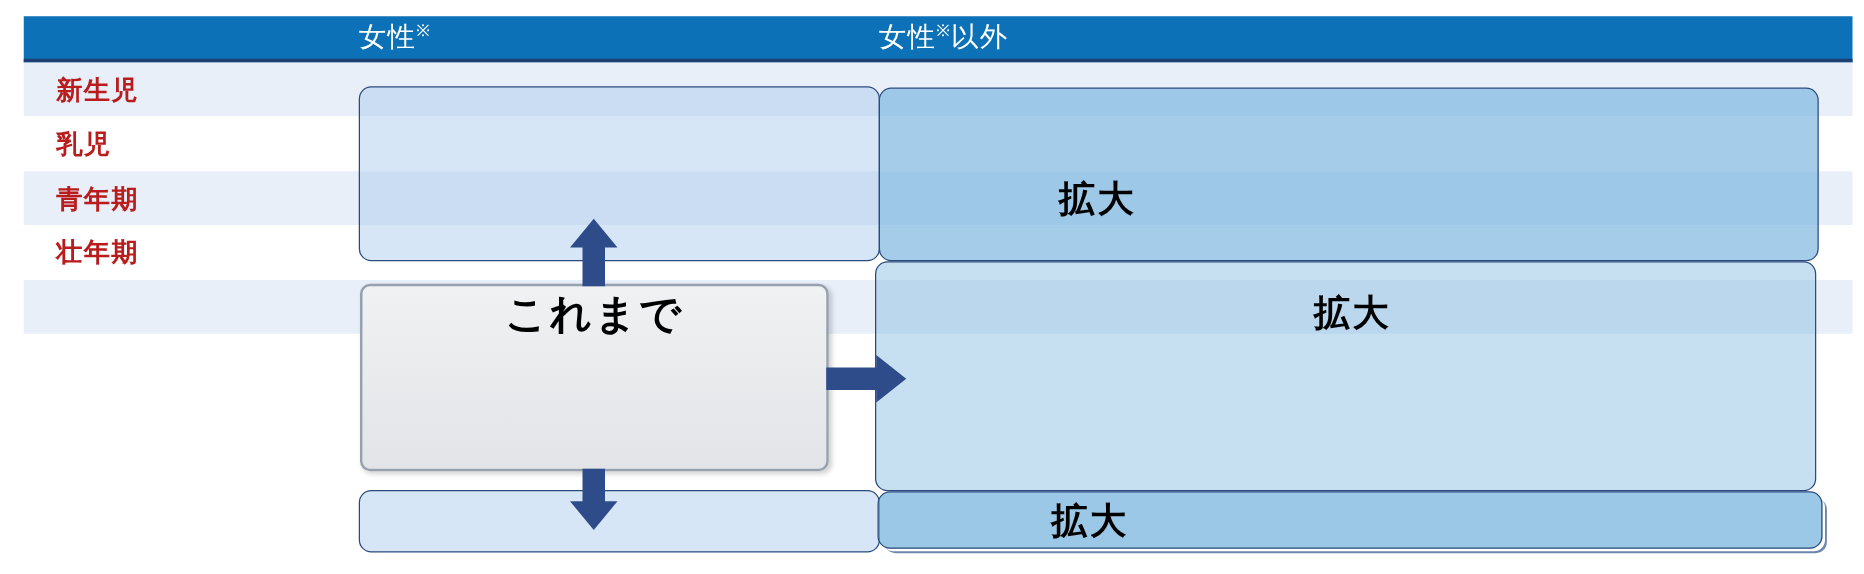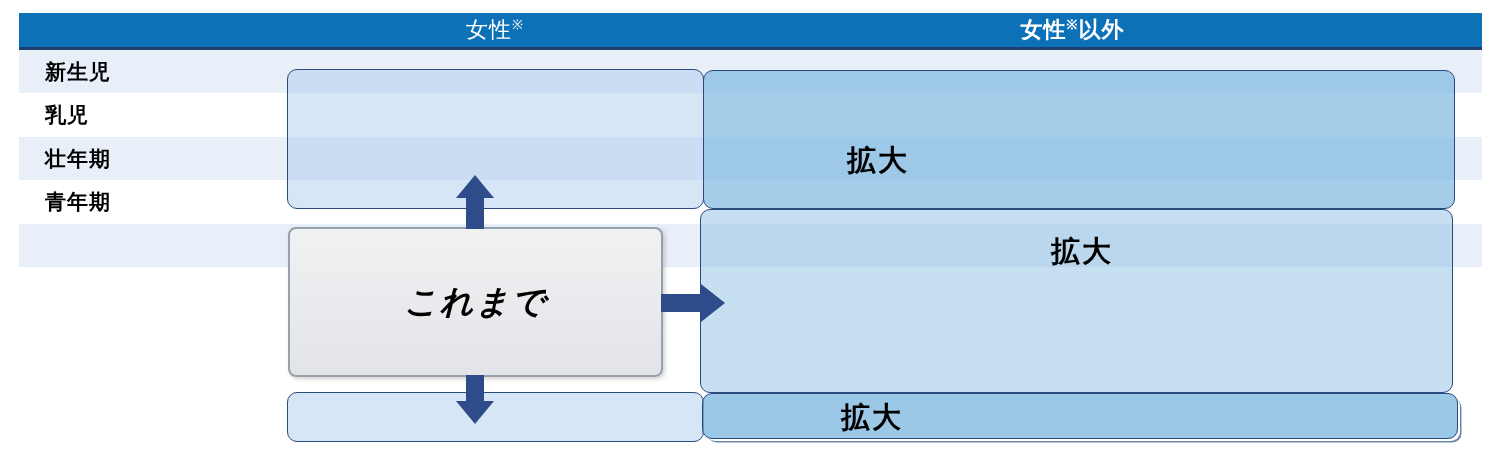--- a/index.html
+++ b/index.html
@@ -7,48 +7,48 @@
     position:relative; width:1491px; height:459px; background:#ffffff;
     font-family:"Liberation Sans", sans-serif; overflow:hidden;
   }
   
   .header{
     position:absolute; left:19px; top:13px; width:1463px; height:34px;
     background:#0d71b7; border-bottom:3px solid #1d3f72;
   }
   .header-label{
     position:absolute; top:0; height:34px; line-height:34px;
-    color:#ffffff; font-size:22px; text-align:center; letter-spacing:1px;
+    color:#ffffff; font-size:22px; text-align:left; letter-spacing:1px;
   }
   .header-label sup{font-size:13px; line-height:0;}
   .hl-female{left:268px; width:416px;}
-  .hl-other{left:664px; width:779px;font-weight:bold;}
+  .hl-other{left:684px; width:779px;}
   
   .rows{position:absolute; left:19px; top:50px; width:1463px; display:flex; flex-direction:column;}
   .row{height:43.45px; display:flex; align-items:center;}
   .row:nth-child(odd){background:#e9eff8;}
   .row:nth-child(even){background:#ffffff;}
   .row-label{
-    padding-left:26px; font-size:21px; font-weight:600; color:#000000;
+    padding-left:26px; font-size:21px; font-weight:600; color:#b91c1c;
     letter-spacing:1px; white-space:nowrap;
   }
   
   .obox{position:absolute; border:1.5px solid #2b4a7d; border-radius:10px; box-sizing:border-box;}
   .box-a{left:287px; top:69px;  width:417px; height:140px; background:rgba(164,200,234,0.45); z-index:1;}
   .box-f{left:287px; top:392px; width:417px; height:50px;  background:rgba(164,200,234,0.45); z-index:1;}
   .box-c{left:700px; top:209px; width:753px; height:184px; background:rgba(122,181,222,0.42); z-index:2;}
   .box-b{left:703px; top:70px;  width:752px; height:139px; background:rgba(122,181,222,0.68); z-index:3;}
   .box-d{left:702px; top:393px; width:756px; height:46px;  background:rgba(122,181,222,0.75); z-index:3;
          box-shadow:3px 3px 0 -1px #ffffff, 4.5px 4.5px 0 -1px #6b86ad;}
   .box-e{
     left:288px; top:227px; width:375px; height:150px;
     background:linear-gradient(#f0f1f2,#e2e4e8);
     border:2px solid #97a1ad; border-radius:8px;
     box-shadow:2px 2px 4px rgba(0,0,0,0.18);
-    display:flex; align-items:center; justify-content:center; z-index:4;font-style:italic;
+    display:flex; justify-content:center; z-index:4;
   }
   
   .big-label{
     position:absolute; z-index:6; color:#000000; font-weight:bold;
     font-size:29px; letter-spacing:2px; white-space:nowrap;
   }
   .lbl-current{position:static; font-size:33px;}
   .lbl-expand-top{left:703px; top:139px; width:350px; text-align:center; line-height:42px;}
   .lbl-expand-mid{left:907px; top:230px; width:350px; text-align:center; line-height:42px;}
   .lbl-expand-bot{left:697px; top:396px; width:350px; text-align:center; line-height:42px;}
@@ -77,24 +77,24 @@
   </div>
 
   <div class="rows">
     <div class="row">
         <span class="row-label">新生児</span>
       </div>
     <div class="row">
         <span class="row-label">乳児</span>
       </div>
     <div class="row">
-        <span class="row-label">壮年期</span>
+        <span class="row-label">青年期</span>
       </div>
     <div class="row">
-        <span class="row-label">青年期</span>
+        <span class="row-label">壮年期</span>
       </div>
     <div class="row">
         <span class="row-label"></span>
       </div>
   </div>
 
   <div class="obox box-a"></div>
   <div class="obox box-f"></div>
   <div class="obox box-c"></div>
   <div class="obox box-b"></div>

